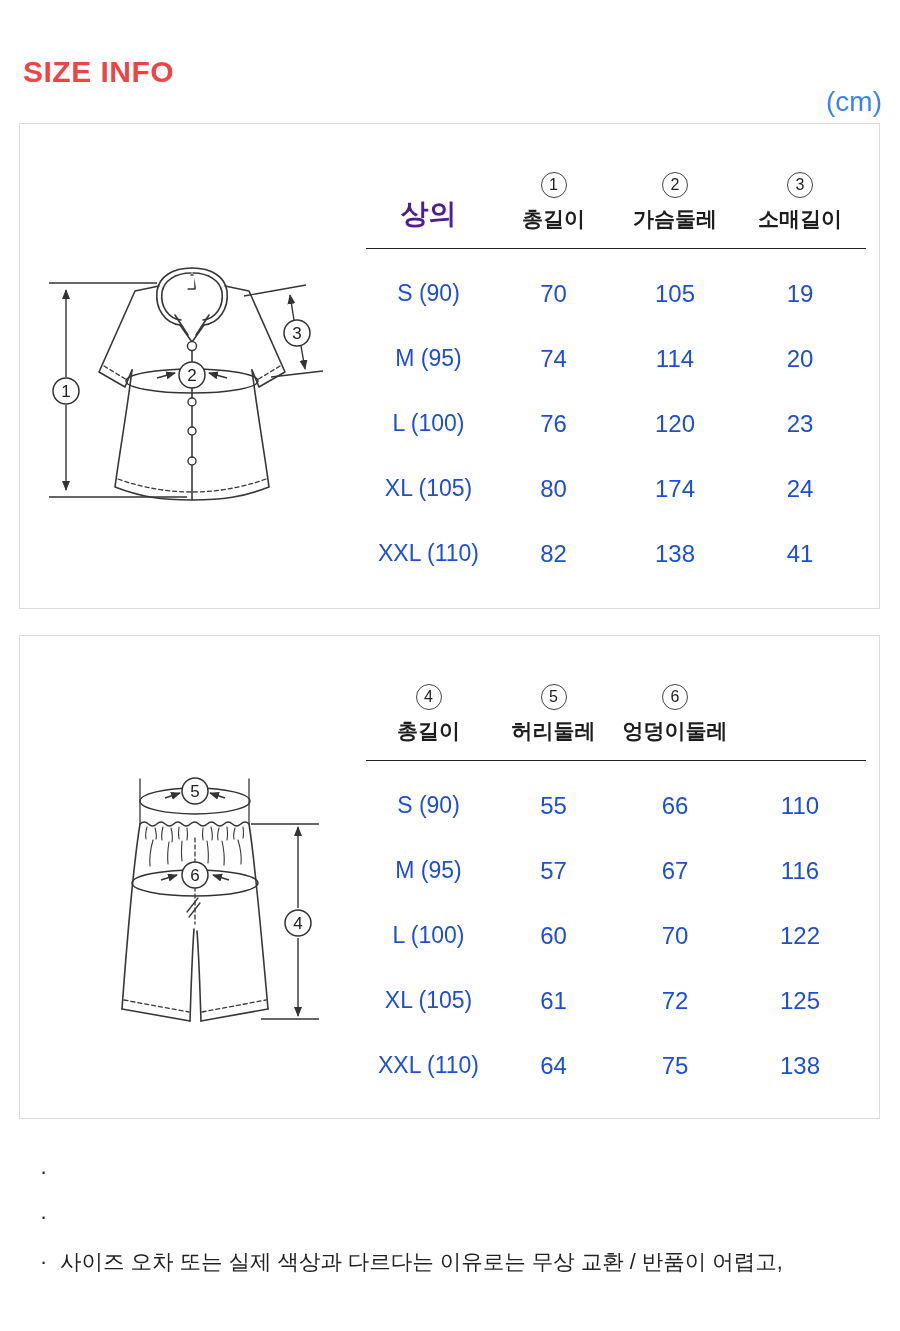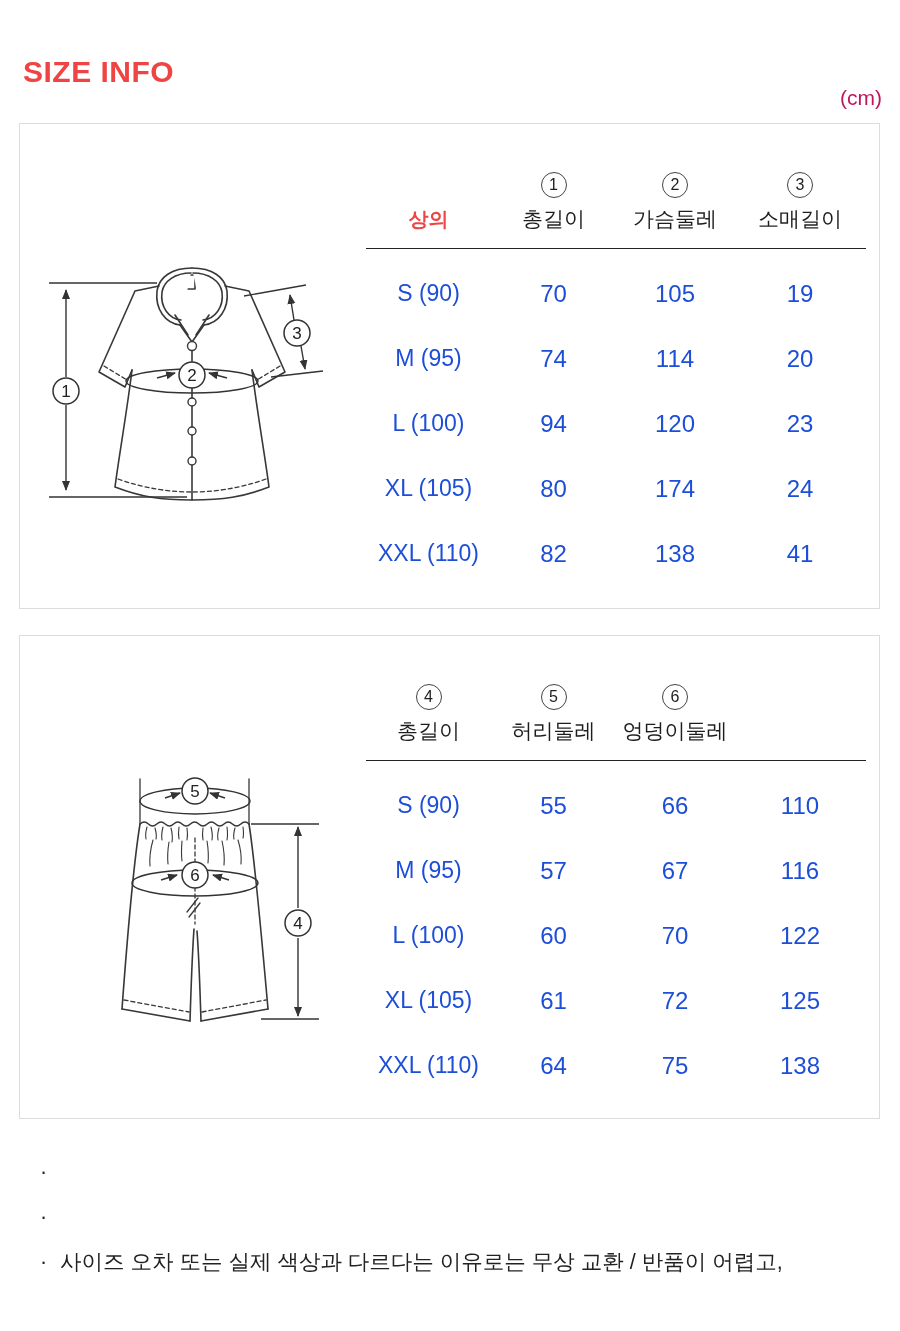--- a/index.html
+++ b/index.html
@@ -8,21 +8,21 @@
     background:#ffffff; color:#1d1d1d;
     font-family:"Liberation Sans", sans-serif;
     overflow:hidden;
   }
   .title {
     position:absolute; left:23px; top:55px;
     font-size:30px; font-weight:700; letter-spacing:0.5px; color:#ef4444;
   }
   .unit {
     position:absolute; right:18px; top:86px;
-    font-size:21px; color:#be185d;
+    font-size:28px; color:#3b82f6;
   }
   .panel {
     position:absolute; left:19px; width:859px;
     border:1px solid #dcdcdc; background:#fff; box-sizing:content-box;
   }
   #panel-top    { top:123px; height:484px; }
   #panel-bottom { top:635px; height:482px; }
   .illus { position:absolute; }
   #shirt-illustration  { left:11px; top:107px; }
   #shorts-illustration { left:41px; top:105px; }
@@ -35,22 +35,22 @@
   }
   .hcell {
     display:flex; flex-direction:column;
     align-items:center; justify-content:flex-end; gap:7px;
   }
   .circ {
     display:inline-flex; align-items:center; justify-content:center;
     width:26px; height:26px; border:1.5px solid #444; border-radius:50%;
     font-size:16px; color:#222; box-sizing:border-box;
   }
-  .collabel { font-size:21px; color:#1d1d1d; }
-  .tname { font-size:20px; font-weight:700; color:#ef4444; }
+  .collabel { font-size:21px; color:#1d1d1d;font-weight:bold; }
+  .tname { font-size:28px; font-weight:700; color:#4c1d95; }
   .rule { border-top:1.5px solid #222; margin-top:15px; }
   .tbody { margin-top:12px; }
   .trow { height:65px; align-items:center; font-size:24px; color:#1d4ed8; }
   .trow .size { font-size:23px; }
 
   .notes {
     position:absolute; left:40px; top:1150px; width:840px;
     font-size:21.5px; line-height:45px; color:#222;
   }
   .note { display:flex; }
@@ -148,21 +148,21 @@
         <span>19</span>
       </div>
       <div class="trow">
         <span class="size">M (95)</span>
         <span>74</span>
         <span>114</span>
         <span>20</span>
       </div>
       <div class="trow">
         <span class="size">L (100)</span>
-        <span>94</span>
+        <span>76</span>
         <span>120</span>
         <span>23</span>
       </div>
       <div class="trow">
         <span class="size">XL (105)</span>
         <span>80</span>
         <span>174</span>
         <span>24</span>
       </div>
       <div class="trow">

